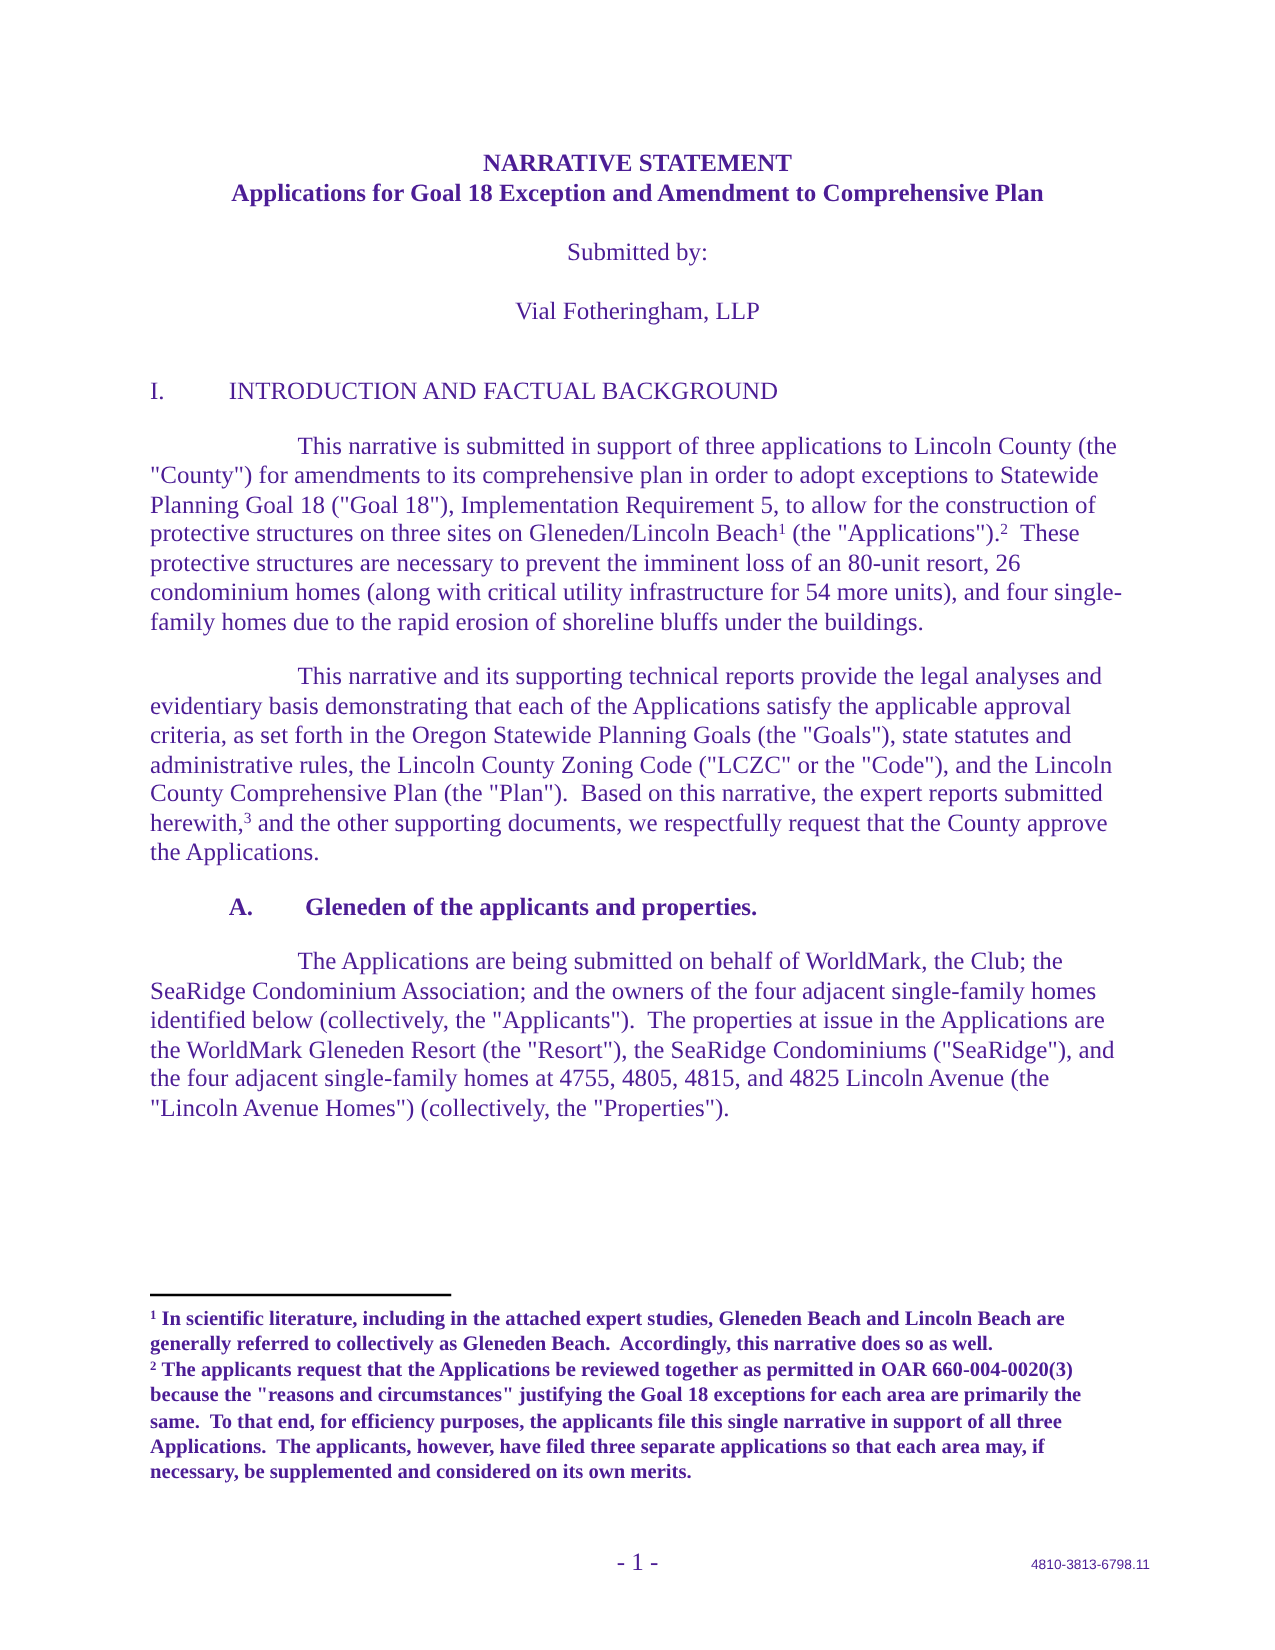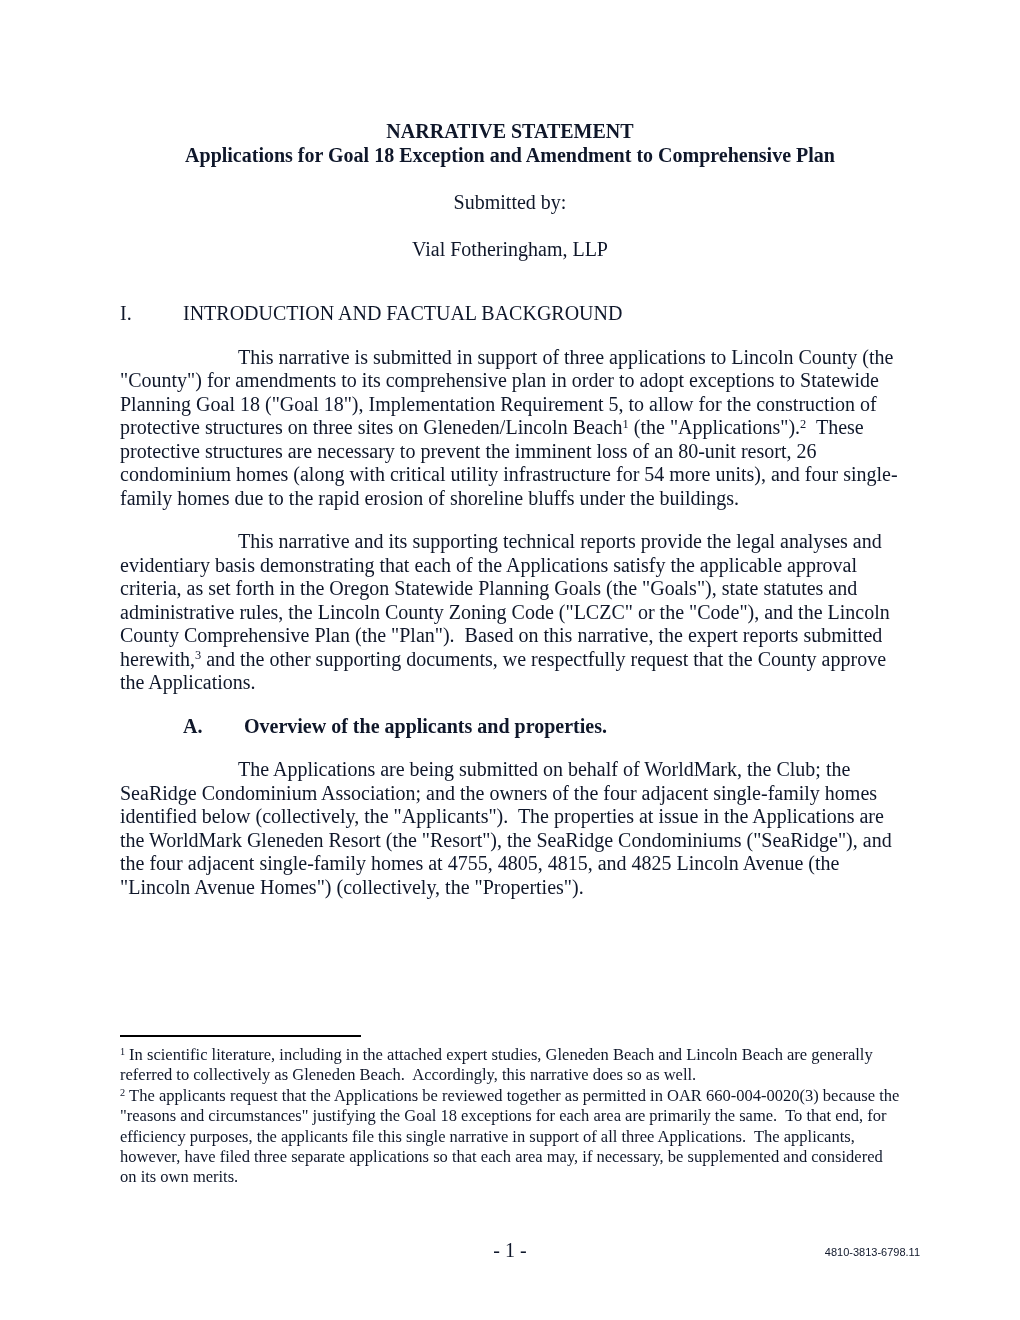--- a/index.html
+++ b/index.html
@@ -1,21 +1,21 @@
 <!DOCTYPE html>
 <html><head>
 <meta charset="utf-8">
 <style>
   html, body { margin: 0; padding: 0; background: #ffffff; }
   .page {
     position: relative;
     width: 1020px;
     height: 1320px;
     background: #ffffff;
-    color: #0f172a;
+    color: #4c1d95;
     font-family: "Liberation Serif", serif;
     font-size: 20px;
     line-height: 23.5px;
     overflow: hidden;
   }
   .content {
     padding: 120px 120px 0 120px;
   }
   .doc-header { text-align: center; }
   .t-line { white-space: pre-wrap; }
@@ -49,20 +49,21 @@
     top: -0.5em;
   }
 
   .footnotes {
     position: absolute;
     left: 120px;
     right: 117px;
     top: 1035px;
     font-size: 16.5px;
     line-height: 20.4px;
+    font-weight: bold;
   }
   .fn-rule {
     width: 241px;
     border-top: 2px solid #000000;
     margin: 0 0 8px 0;
   }
   .footnote { white-space: pre-wrap; }
   .footnote > sup { margin-right: 4px; }
 
   .page-number {
@@ -96,21 +97,21 @@
 
     <div class="heading1">
       <span class="h-num">I.</span><span>INTRODUCTION AND FACTUAL BACKGROUND</span>
     </div>
 
     <p class="body-para"><span>This narrative is submitted in support of three applications to Lincoln County (the "County") for amendments to its comprehensive plan in order to adopt exceptions to Statewide Planning Goal 18 ("Goal 18"), Implementation Requirement 5, to allow for the construction of protective structures on three sites on Gleneden/Lincoln Beach</span><sup>1</sup><span> (the "Applications").</span><sup>2</sup><span>  These protective structures are necessary to prevent the imminent loss of an 80-unit resort, 26 condominium homes (along with critical utility infrastructure for 54 more units), and four single-family homes due to the rapid erosion of shoreline bluffs under the buildings.</span></p>
 
     <p class="body-para"><span>This narrative and its supporting technical reports provide the legal analyses and evidentiary basis demonstrating that each of the Applications satisfy the applicable approval criteria, as set forth in the Oregon Statewide Planning Goals (the "Goals"), state statutes and administrative rules, the Lincoln County Zoning Code ("LCZC" or the "Code"), and the Lincoln County Comprehensive Plan (the "Plan").  Based on this narrative, the expert reports submitted herewith,</span><sup>3</sup><span> and the other supporting documents, we respectfully request that the County approve the Applications.</span></p>
 
     <div class="heading2">
-      <span class="h-num">A.</span><span>Overview of the applicants and properties.</span>
+      <span class="h-num">A.</span><span>Gleneden of the applicants and properties.</span>
     </div>
 
     <p class="body-para"><span>The Applications are being submitted on behalf of WorldMark, the Club; the SeaRidge Condominium Association; and the owners of the four adjacent single-family homes identified below (collectively, the "Applicants").  The properties at issue in the Applications are the WorldMark Gleneden Resort (the "Resort"), the SeaRidge Condominiums ("SeaRidge"), and the four adjacent single-family homes at 4755, 4805, 4815, and 4825 Lincoln Avenue (the "Lincoln Avenue Homes") (collectively, the "Properties").</span></p>
 
   </div>
 
   <div class="footnotes">
     <div class="fn-rule"></div>
     <div class="footnote"><sup>1</sup><span>In scientific literature, including in the attached expert studies, Gleneden Beach and Lincoln Beach are generally referred to collectively as Gleneden Beach.  Accordingly, this narrative does so as well.</span></div>
     <div class="footnote"><sup>2</sup><span>The applicants request that the Applications be reviewed together as permitted in OAR 660-004-0020(3) because the "reasons and circumstances" justifying the Goal 18 exceptions for each area are primarily the same.  To that end, for efficiency purposes, the applicants file this single narrative in support of all three Applications.  The applicants, however, have filed three separate applications so that each area may, if necessary, be supplemented and considered on its own merits.</span></div>

